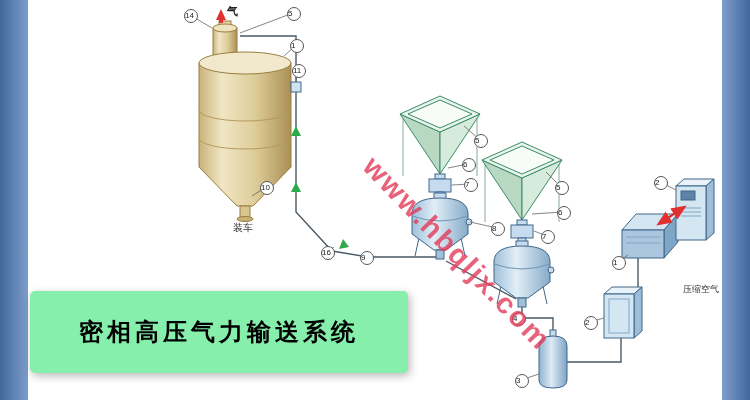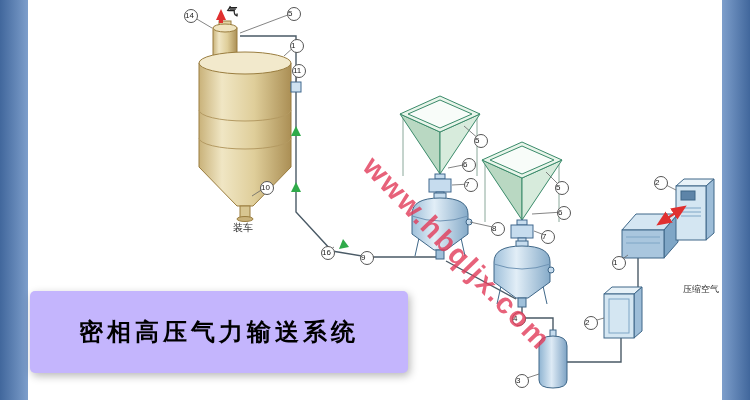--- a/index.html
+++ b/index.html
@@ -12,21 +12,21 @@
   #callouts{position:absolute;inset:0;z-index:5;pointer-events:none;}
   .callout{position:absolute;width:12px;height:12px;border-radius:50%;background:#fff;
            border:1px solid #555;font-size:8px;line-height:12px;text-align:left;color:#222;}
   .label{position:absolute;z-index:4;color:#333;white-space:nowrap;}
   .label.gas{left:227px;top:4px;font-size:11px;font-weight:bold;color:#222;}
   .label.truck{left:233px;top:221px;font-size:10px;}
   .label.air{left:646px;top:283px;font-size:9px;margin-left:37px;}
   .watermark{position:absolute;left:380px;top:150px;z-index:6;transform:rotate(46deg);
              transform-origin:0 0;font-size:29px;font-weight:bold;color:#e23b5a;opacity:.8;
              letter-spacing:2px;white-space:nowrap;}
-  .banner{position:absolute;left:30px;top:291px;width:378px;height:82px;background:#c4b5fd;
+  .banner{position:absolute;left:30px;top:291px;width:378px;height:82px;background:#86efac;
           border-radius:5px;box-shadow:2px 3px 8px rgba(0,0,0,.28);z-index:7;
           display:flex;flex-direction:column;align-items:center;justify-content:center;gap:5px;}
   .banner-title{font-size:24px;font-weight:bold;letter-spacing:4px;color:#000;}
   .banner-hotline{font-size:19px;font-weight:bold;letter-spacing:1px;color:#1667c4;}
 </style>
 </head>
 <body>
 
 <div class="stage">
   <div class="sidebar left"></div>

